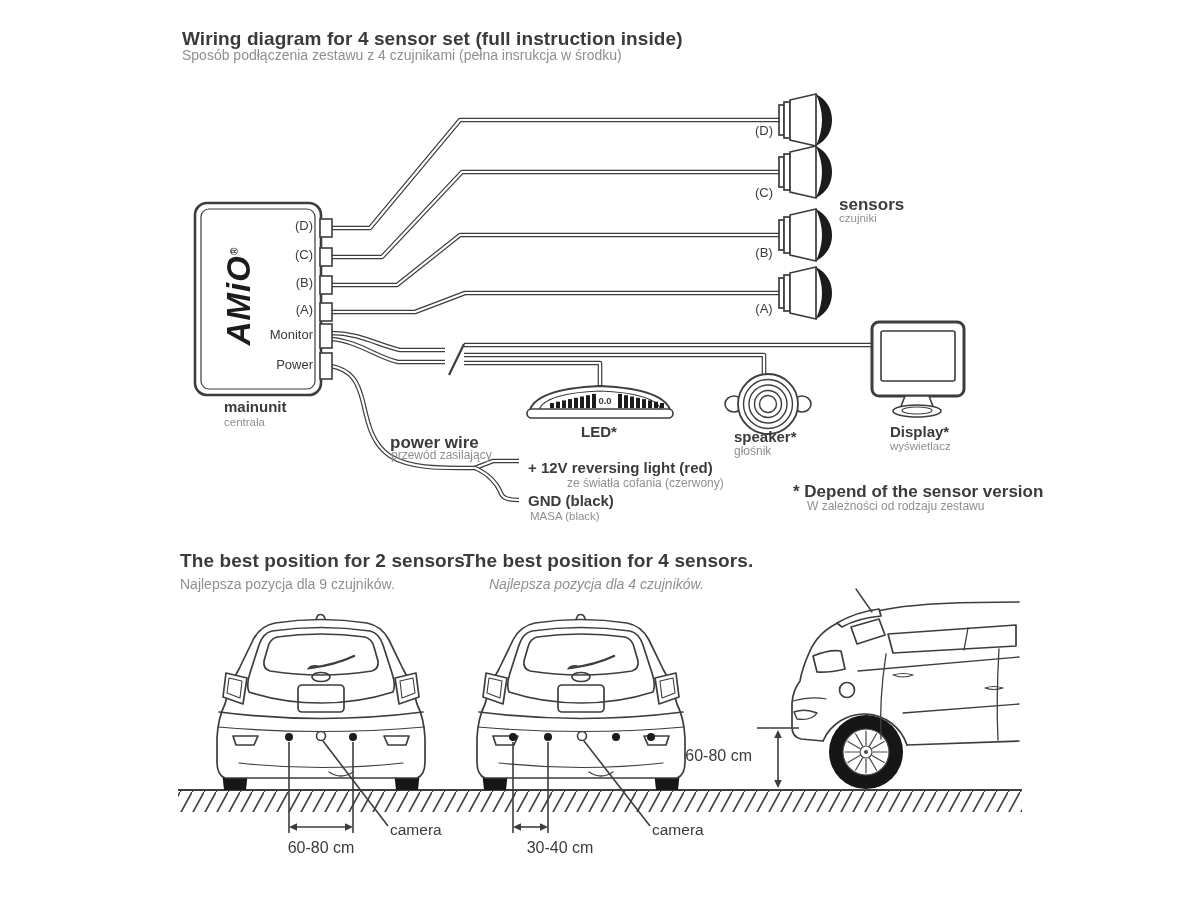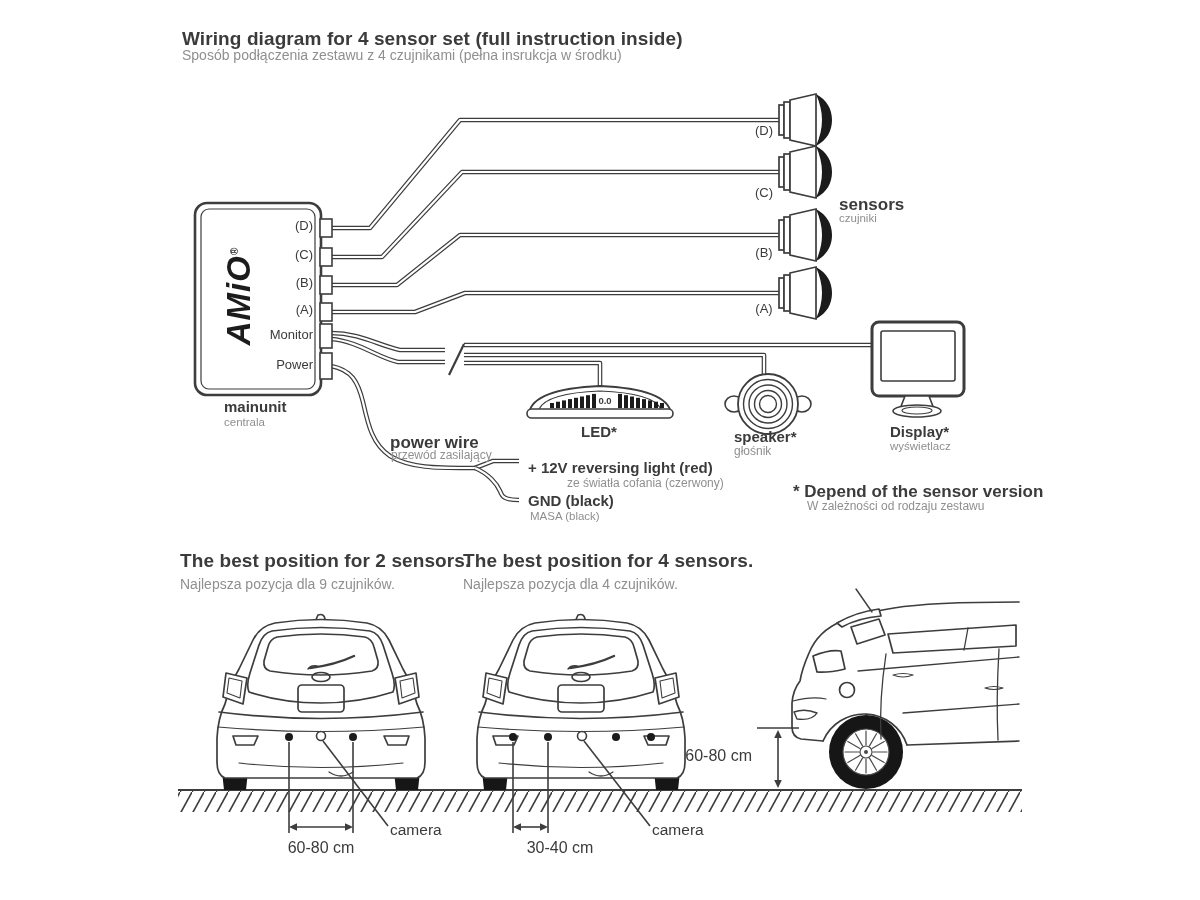--- a/index.html
+++ b/index.html
@@ -286,21 +286,21 @@
   <div class="t pl-m g" style="left:567px;top:477px;">ze światła cofania (czerwony)</div>
   <div class="t lab" style="left:528px;top:492px;">GND (black)</div>
   <div class="t pl g" style="left:530px;top:510px;">MASA (black)</div>
 
   <div class="t lab-s" style="left:793px;top:482px;">* Depend of the sensor version</div>
   <div class="t pl-m g" style="left:807px;top:500px;text-align:right;">W zależności od rodzaju zestawu</div>
 
   <div class="t h1" style="left:180px;top:550px;">The best position for 2 sensors.</div>
   <div class="t sub g" style="left:180px;top:576px;">Najlepsza pozycja dla 9 czujników.</div>
   <div class="t h1" style="left:463px;top:550px;">The best position for 4 sensors.</div>
-  <div class="t sub g" style="left:463px;top:576px;">Najlepsza pozycja dla 4 czujników.</div>
+  <div class="t sub g" style="left:489px;top:576px;font-style:italic;">Najlepsza pozycja dla 4 czujników.</div>
 
   <div class="t dim" style="left:281px;top:839px;">60-80 cm</div>
   <div class="t cam" style="left:390px;top:821px;">camera</div>
 
   <div class="t dim" style="left:493px;top:839px;margin-left:27px;">30-40 cm</div>
   <div class="t cam" style="left:652px;top:821px;">camera</div>
 
   <div class="t dim" style="left:672px;top:747px;text-align:right;">60-80 cm</div>
 
 </div>

